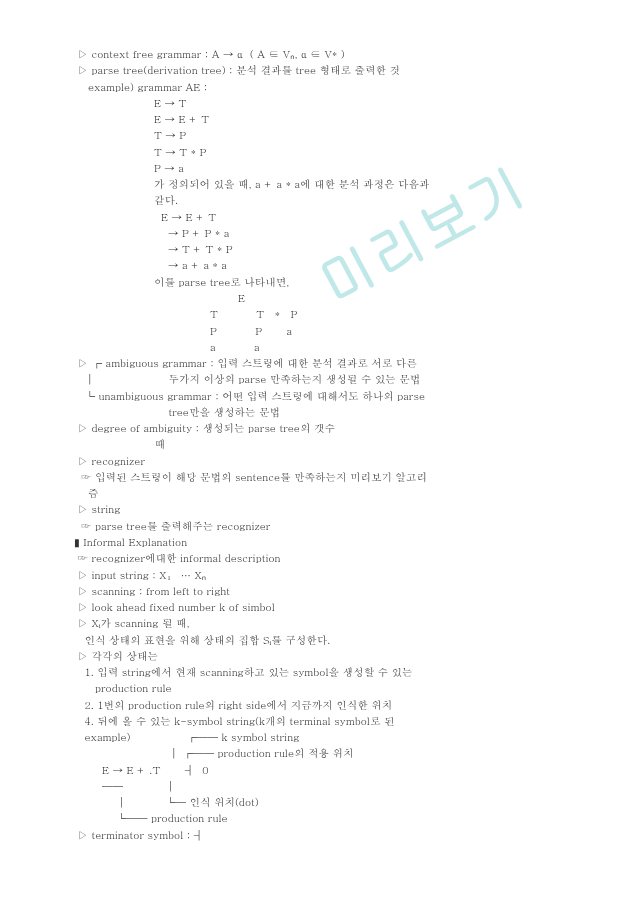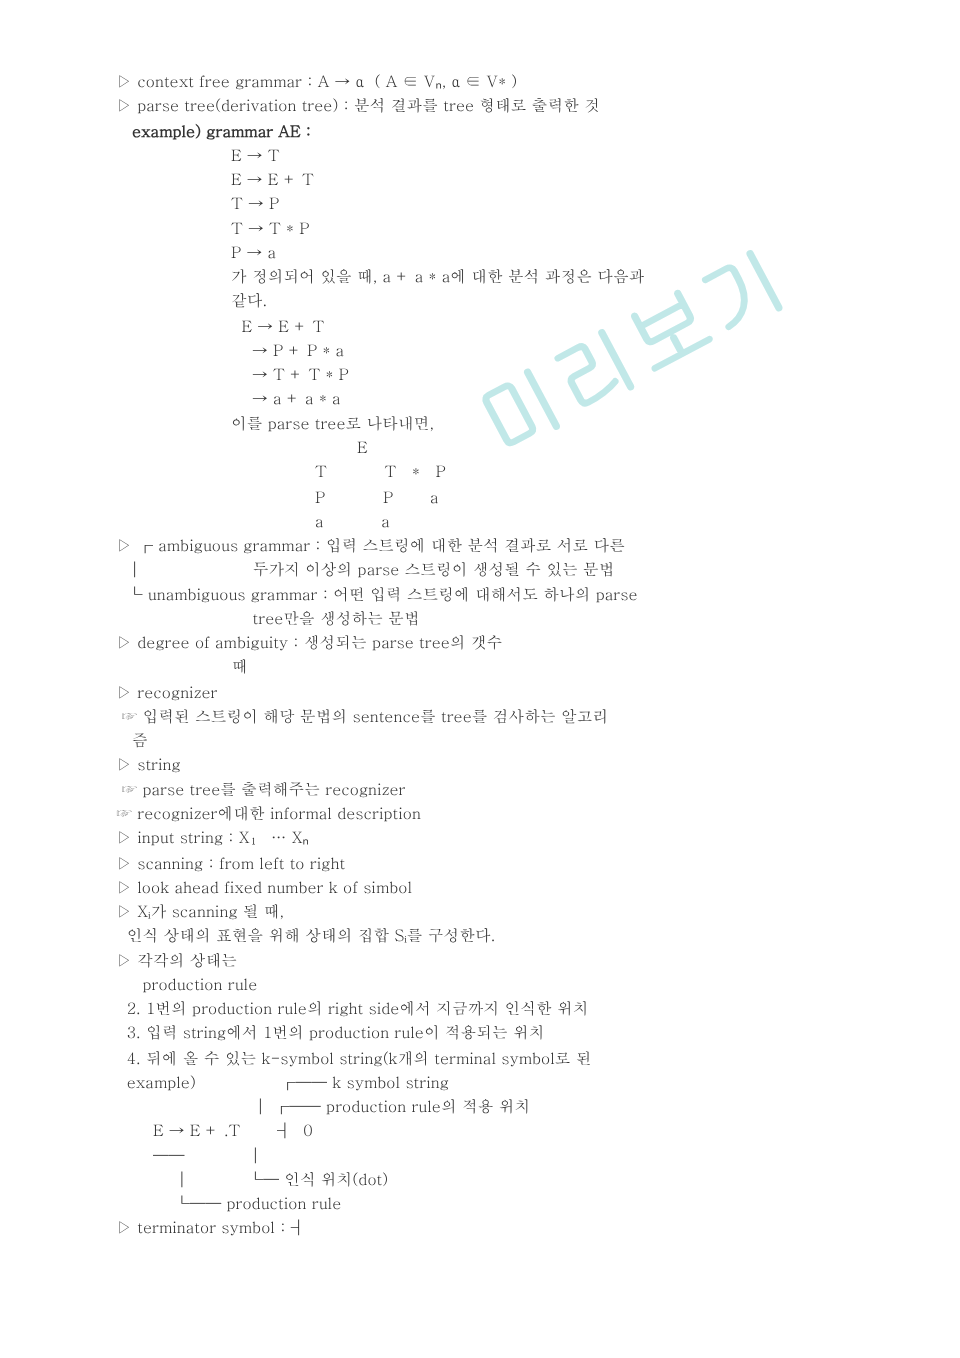--- a/index.html
+++ b/index.html
@@ -1,19 +1,19 @@
 <!DOCTYPE html>
 <html><head>
 <meta charset="utf-8">
 <style>
   html,body{margin:0;padding:0;background:#fff;color:#333;font-family:"Batang","Gulim","Times New Roman",serif;}
   .page{position:relative;width:640px;height:905px;box-sizing:border-box;padding:46px 60px 30px 74px;font-size:10.5px;line-height:1.55;}
   .watermark{position:absolute;top:190px;left:310px;font-size:54px;font-weight:700;color:#8fd6d6;opacity:.55;transform:rotate(-28deg);letter-spacing:2px;white-space:nowrap;pointer-events:none;font-family:"Malgun Gothic","Gulim",sans-serif;}
   .ln{white-space:pre;}
-  .ind1{padding-left:14px;font-weight:bold;}
+  .ind1{padding-left:14px;}
   .ind2{padding-left:80px;}
 </style>
 </head>
 <body>
 <div class="page">
   <div class="watermark">미리보기</div>
 
   <div class="ln"> ▷ context free grammar : A → α  ( A ∈ Vₙ, α ∈ V* )</div>
   <div class="ln"> ▷ parse tree(derivation tree) : 분석 결과를 tree 형태로 출력한 것</div>
   <div class="ln ind1">example) grammar AE :</div>
@@ -27,40 +27,41 @@
   <div class="ln ind2">  E → E + T</div>
   <div class="ln ind2">    → P + P * a</div>
   <div class="ln ind2">    → T + T * P</div>
   <div class="ln ind2">    → a + a * a</div>
   <div class="ln ind2">이를 parse tree로 나타내면,</div>
   <div class="ln ind2">                        E</div>
   <div class="ln ind2">                T           T   *   P</div>
   <div class="ln ind2">                P           P       a</div>
   <div class="ln ind2">                a           a</div>
   <div class="ln"> ▷ ┌ ambiguous grammar : 입력 스트링에 대한 분석 결과로 서로 다른</div>
-  <div class="ln">   │                     두가지 이상의 parse 스트링이 생성될 수 있는 문법</div>
+  <div class="ln">   │                     두가지 이상의 parse 만족하는지 생성될 수 있는 문법</div>
   <div class="ln">   └ unambiguous grammar : 어떤 입력 스트링에 대해서도 하나의 parse</div>
   <div class="ln">                           tree만을 생성하는 문법</div>
   <div class="ln"> ▷ degree of ambiguity : 생성되는 parse tree의 갯수</div>
   <div class="ln">                       때</div>
   <div class="ln"> ▷ recognizer</div>
-  <div class="ln">  ☞ 입력된 스트링이 해당 문법의 sentence를 tree를 검사하는 알고리</div>
+  <div class="ln">  ☞ 입력된 스트링이 해당 문법의 sentence를 만족하는지 미리보기 알고리</div>
   <div class="ln">    즘</div>
   <div class="ln"> ▷ string</div>
   <div class="ln">  ☞ parse tree를 출력해주는 recognizer</div>
+  <div class="ln">▮ Informal Explanation</div>
   <div class="ln"> ☞ recognizer에대한 informal description</div>
   <div class="ln"> ▷ input string : X₁ … Xₙ</div>
   <div class="ln"> ▷ scanning : from left to right</div>
   <div class="ln"> ▷ look ahead fixed number k of simbol</div>
   <div class="ln"> ▷ Xᵢ가 scanning 될 때,</div>
   <div class="ln">   인식 상태의 표현을 위해 상태의 집합 Sᵢ를 구성한다.</div>
   <div class="ln"> ▷ 각각의 상태는</div>
+  <div class="ln">   1. 입력 string에서 현재 scanning하고 있는 symbol을 생성할 수 있는</div>
   <div class="ln">      production rule</div>
   <div class="ln">   2. 1번의 production rule의 right side에서 지금까지 인식한 위치</div>
-  <div class="ln">   3. 입력 string에서 1번의 production rule이 적용되는 위치</div>
   <div class="ln">   4. 뒤에 올 수 있는 k-symbol string(k개의 terminal symbol로 된</div>
   <div class="ln">   example)                ┌── k symbol string</div>
   <div class="ln">                           │ ┌── production rule의 적용 위치</div>
   <div class="ln">        E → E + .T       ┤  0</div>
   <div class="ln">        ──            │</div>
   <div class="ln">            │           └─ 인식 위치(dot)</div>
   <div class="ln">            └── production rule</div>
   <div class="ln"> ▷ terminator symbol : ┤</div>
   <div class="ln"></div>
   <div class="ln"></div>

